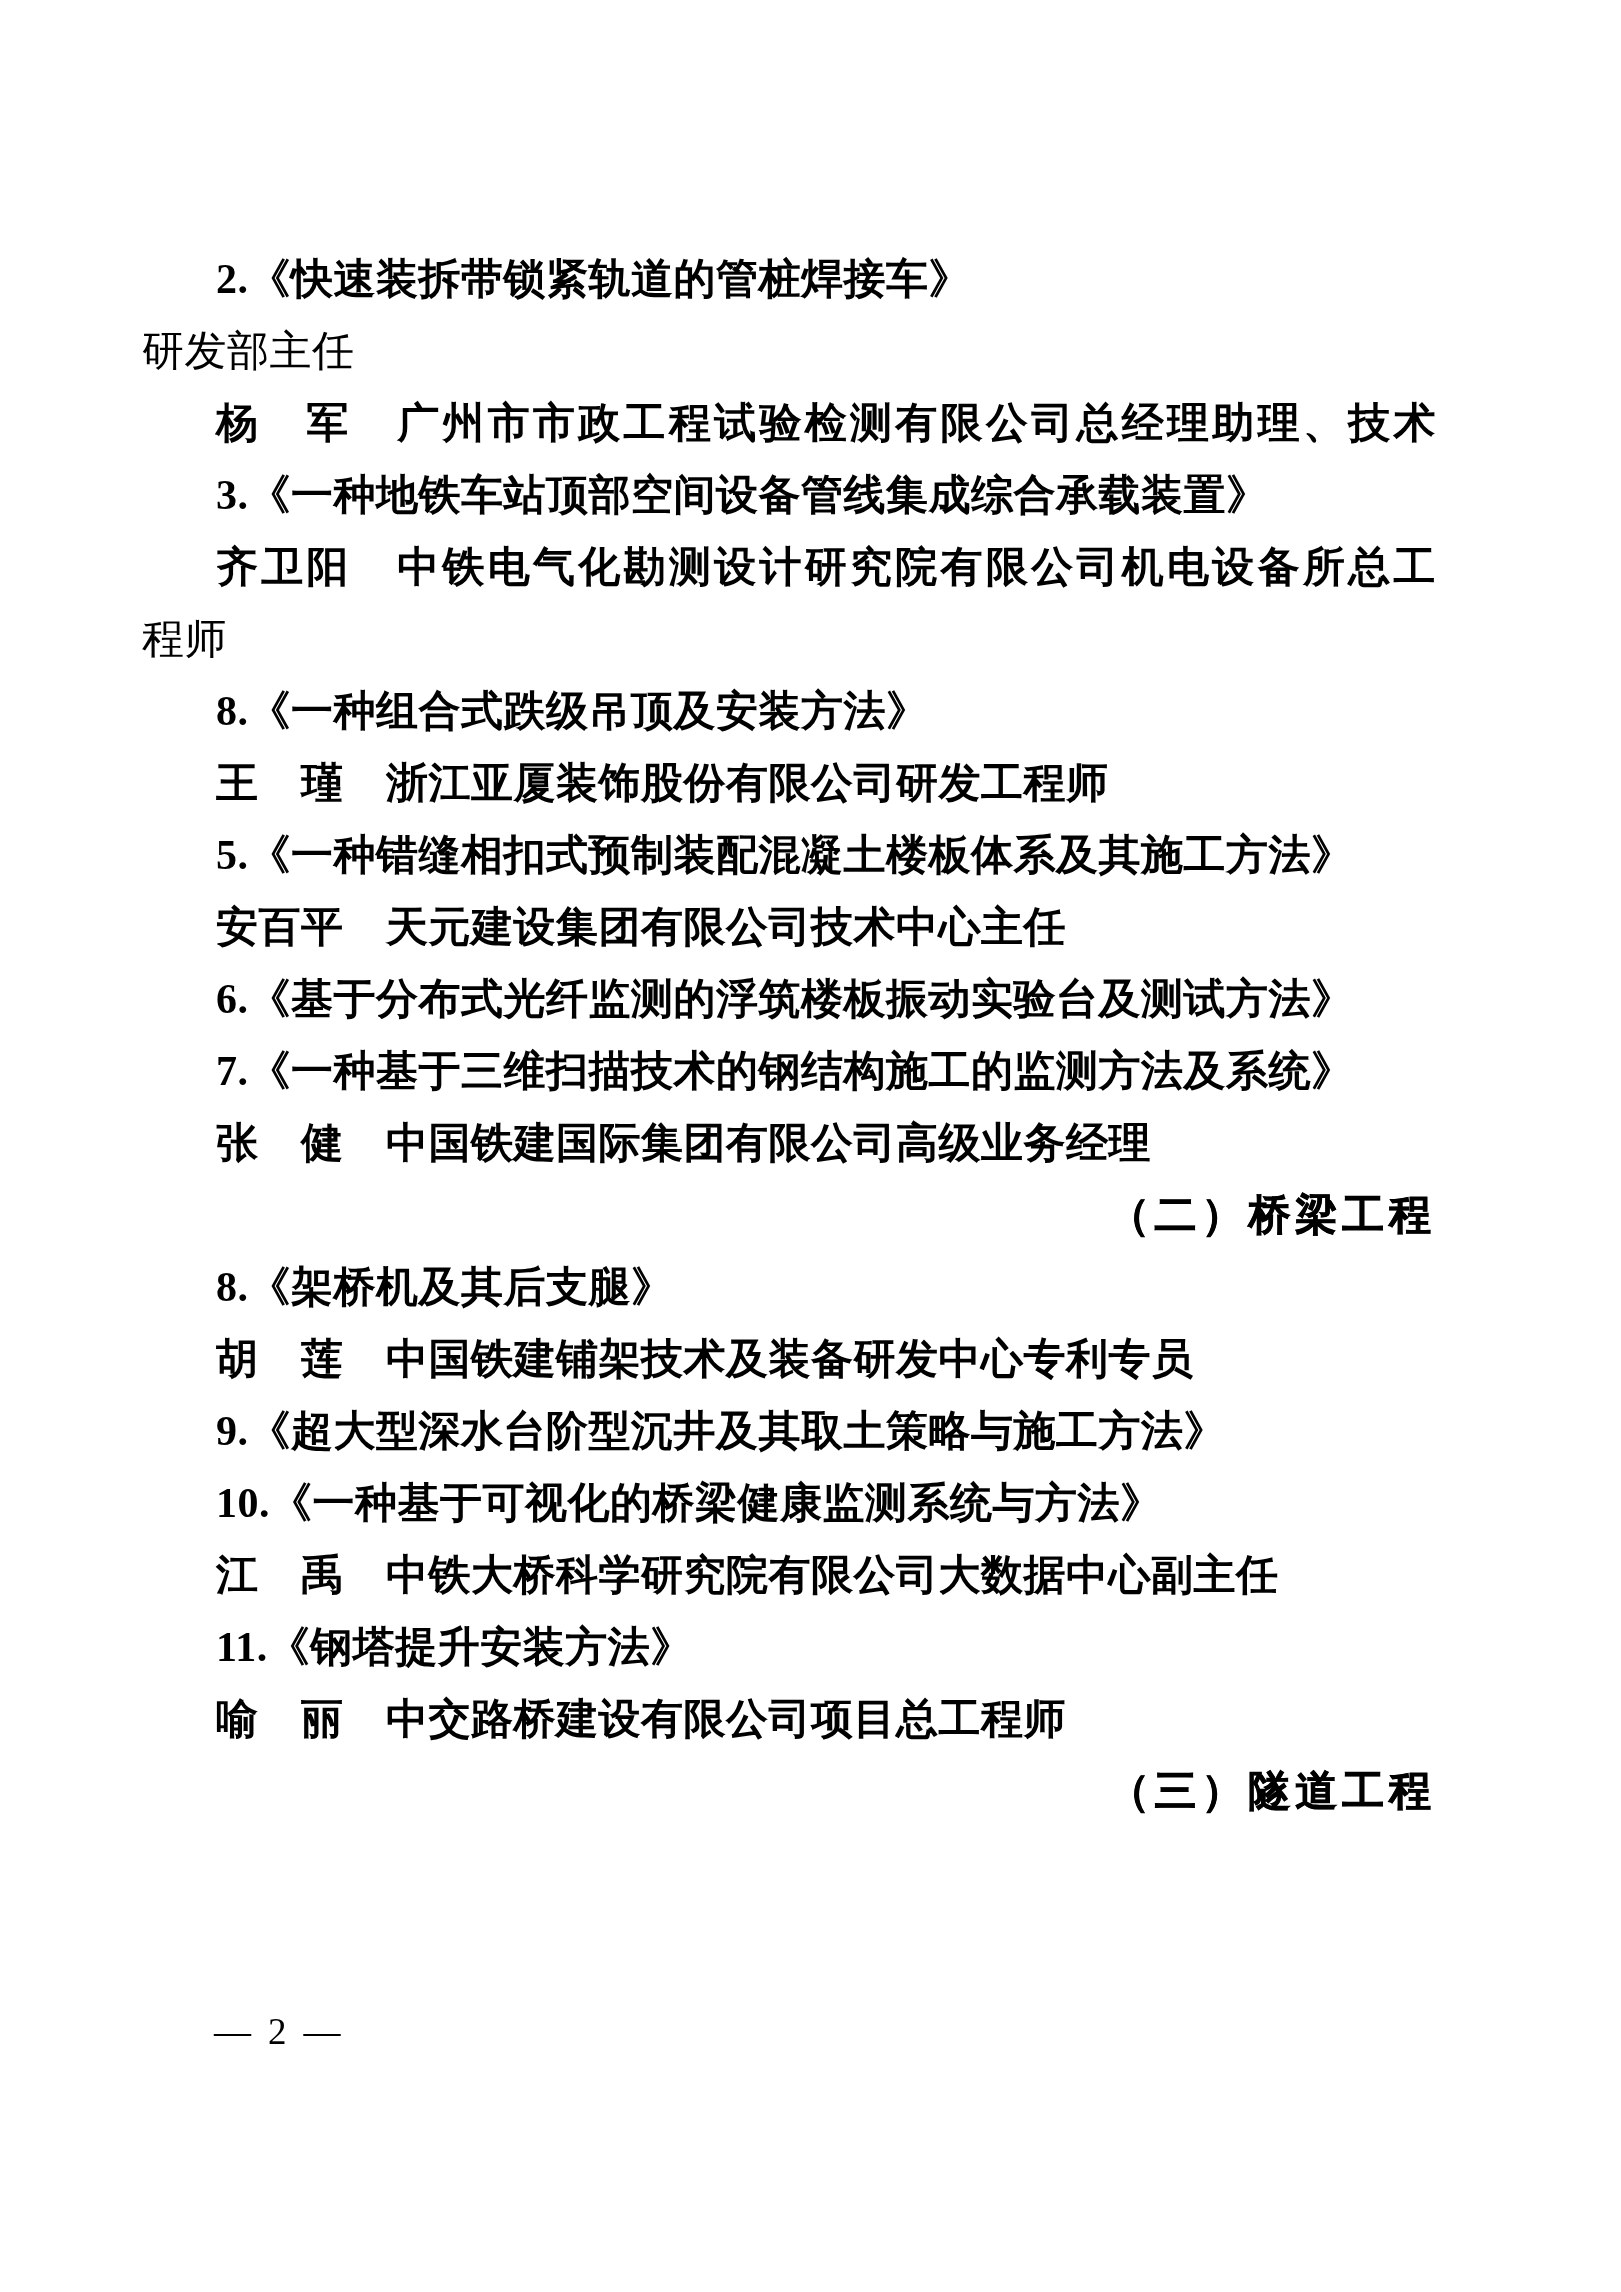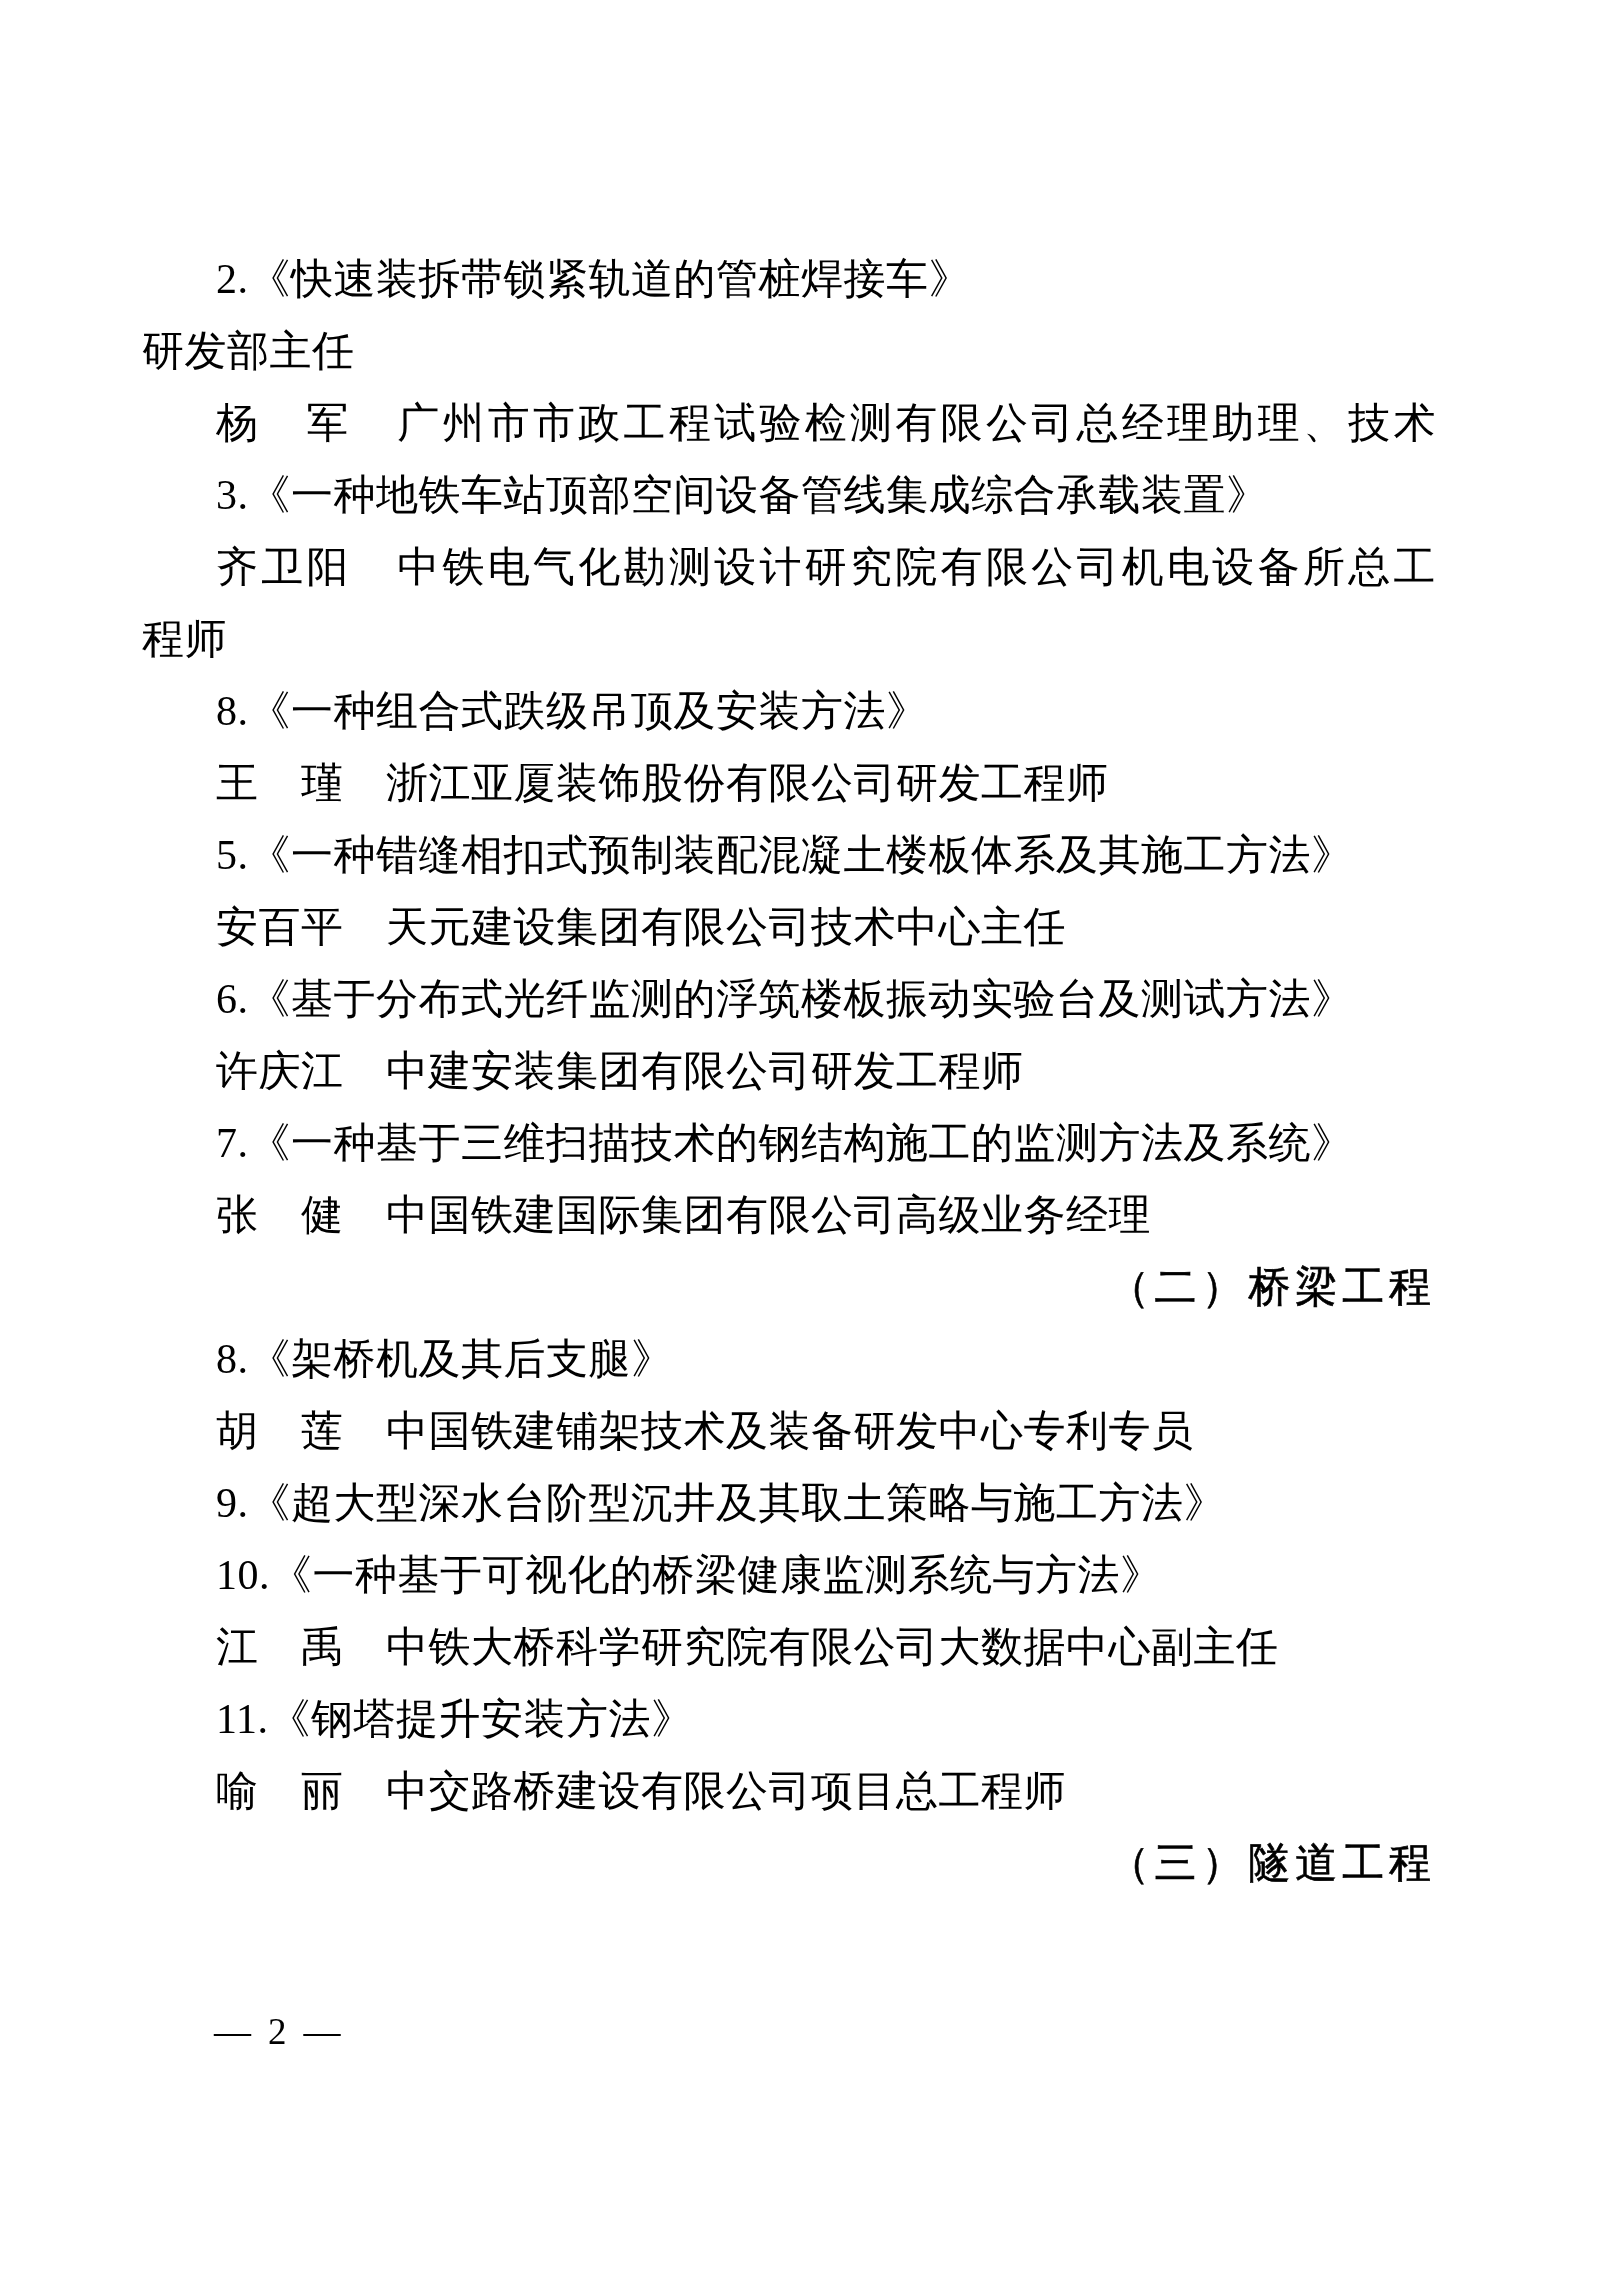--- a/index.html
+++ b/index.html
@@ -24,20 +24,21 @@
   }
   .line {
     height: 72px;
     line-height: 72px;
     font-size: 42px;
     letter-spacing: 0.5px;
     white-space: pre;
   }
   .line.indent {
     text-indent: 74px;
+    font-weight: bold;
   }
   .line.justify {
     white-space: normal;
     text-align: justify;
     text-align-last: justify;
     text-justify: inter-character;
   }
   .line.heading {
     -webkit-text-stroke: 0.6px #000000;
     letter-spacing: 4.9px;
@@ -62,21 +63,20 @@
       <div class="line flush">研发部主任</div>
       <div class="line indent justify">杨　军　广州市市政工程试验检测有限公司总经理助理、技术</div>
       <div class="line indent">3.《一种地铁车站顶部空间设备管线集成综合承载装置》</div>
       <div class="line indent justify">齐卫阳　中铁电气化勘测设计研究院有限公司机电设备所总工</div>
       <div class="line flush">程师</div>
       <div class="line indent">8.《一种组合式跌级吊顶及安装方法》</div>
       <div class="line indent">王　瑾　浙江亚厦装饰股份有限公司研发工程师</div>
       <div class="line indent">5.《一种错缝相扣式预制装配混凝土楼板体系及其施工方法》</div>
       <div class="line indent">安百平　天元建设集团有限公司技术中心主任</div>
       <div class="line indent">6.《基于分布式光纤监测的浮筑楼板振动实验台及测试方法》</div>
-      <div class="line indent">许庆江　中建安装集团有限公司研发工程师</div>
       <div class="line indent">7.《一种基于三维扫描技术的钢结构施工的监测方法及系统》</div>
       <div class="line indent">张　健　中国铁建国际集团有限公司高级业务经理</div>
       <div class="line indent heading">（二）桥梁工程</div>
       <div class="line indent">8.《架桥机及其后支腿》</div>
       <div class="line indent">胡　莲　中国铁建铺架技术及装备研发中心专利专员</div>
       <div class="line indent">9.《超大型深水台阶型沉井及其取土策略与施工方法》</div>
       <div class="line indent">10.《一种基于可视化的桥梁健康监测系统与方法》</div>
       <div class="line indent">江　禹　中铁大桥科学研究院有限公司大数据中心副主任</div>
       <div class="line indent">11.《钢塔提升安装方法》</div>
       <div class="line indent">喻　丽　中交路桥建设有限公司项目总工程师</div>

